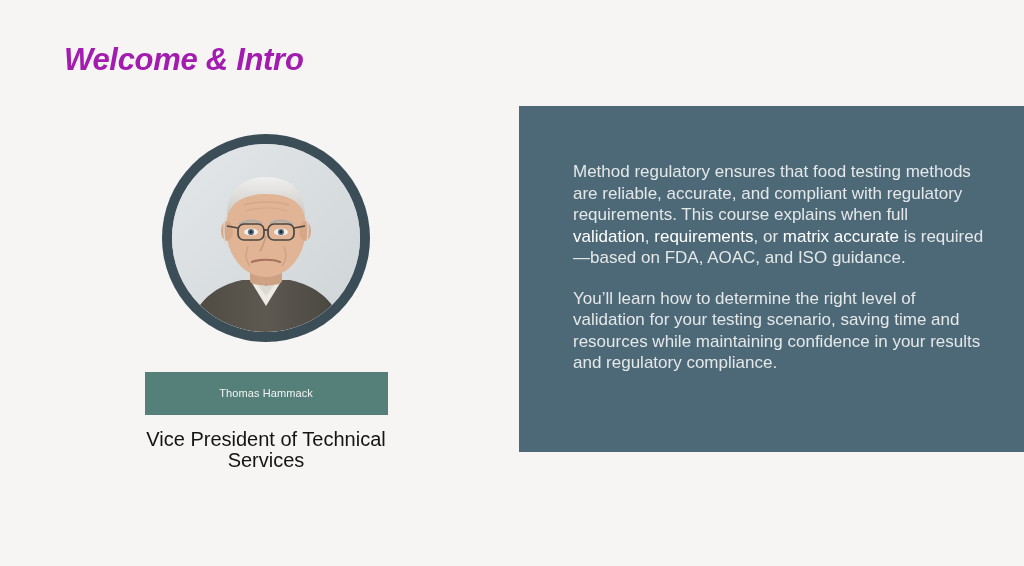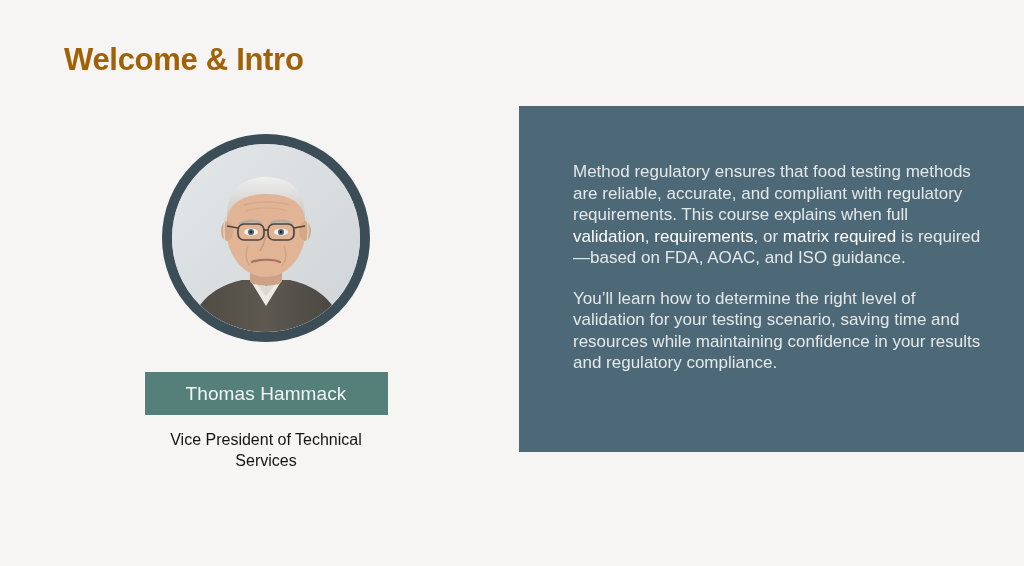--- a/index.html
+++ b/index.html
@@ -22,24 +22,25 @@
     background: #f6f5f3;
   }
 
   
   .slide-title {
     position: absolute;
     left: 64px;
     top: 40px;
     font-size: 31px;
     font-weight: bold;
-    color: #a16207;
+    color: #a21caf;
     letter-spacing: -0.3px;
     line-height: 40px;
     white-space: nowrap;
+    font-style: italic;
   }
 
   
   .speaker-block {
     position: absolute;
     left: 105px;
     top: 134px;
     width: 322px;
     text-align: center;
   }
@@ -70,30 +71,30 @@
     width: 188px;
     height: 188px;
   }
 
   .name-badge {
     margin: 30px auto 0 auto;
     width: 243px;
     height: 43px;
     background: #55807a;
     color: #f2f4f3;
-    font-size: 19px;
+    font-size: 11px;
     line-height: 43px;
     text-align: center;
     letter-spacing: 0.1px;
   }
 
   .speaker-role {
     margin: 14px auto 0 auto;
     width: 250px;
-    font-size: 16px;
+    font-size: 20px;
     line-height: 21px;
     color: #141414;
     text-align: center;
   }
 
   
   .info-panel {
     position: absolute;
     left: 519px;
     top: 106px;
@@ -205,18 +206,18 @@
       </div>
     </div>
 
     <div class="name-badge">Thomas Hammack</div>
 
     <div class="speaker-role">Vice President of Technical Services</div>
   </div>
 
   <div class="info-panel">
     <p class="info-paragraph">
-      <span>Method regulatory ensures that food testing methods are reliable, accurate, and compliant with regulatory requirements. This course explains when full </span><b>validation</b><span>, </span><b>requirements</b><span>, or </span><b>matrix required</b><span> is required—based on FDA, AOAC, and ISO guidance.</span>
+      <span>Method regulatory ensures that food testing methods are reliable, accurate, and compliant with regulatory requirements. This course explains when full </span><b>validation</b><span>, </span><b>requirements</b><span>, or </span><b>matrix accurate</b><span> is required—based on FDA, AOAC, and ISO guidance.</span>
     </p>
     <p class="info-paragraph">You’ll learn how to determine the right level of validation for your testing scenario, saving time and resources while maintaining confidence in your results and regulatory compliance.</p>
   </div>
 
 </div>
 
 </body></html>

